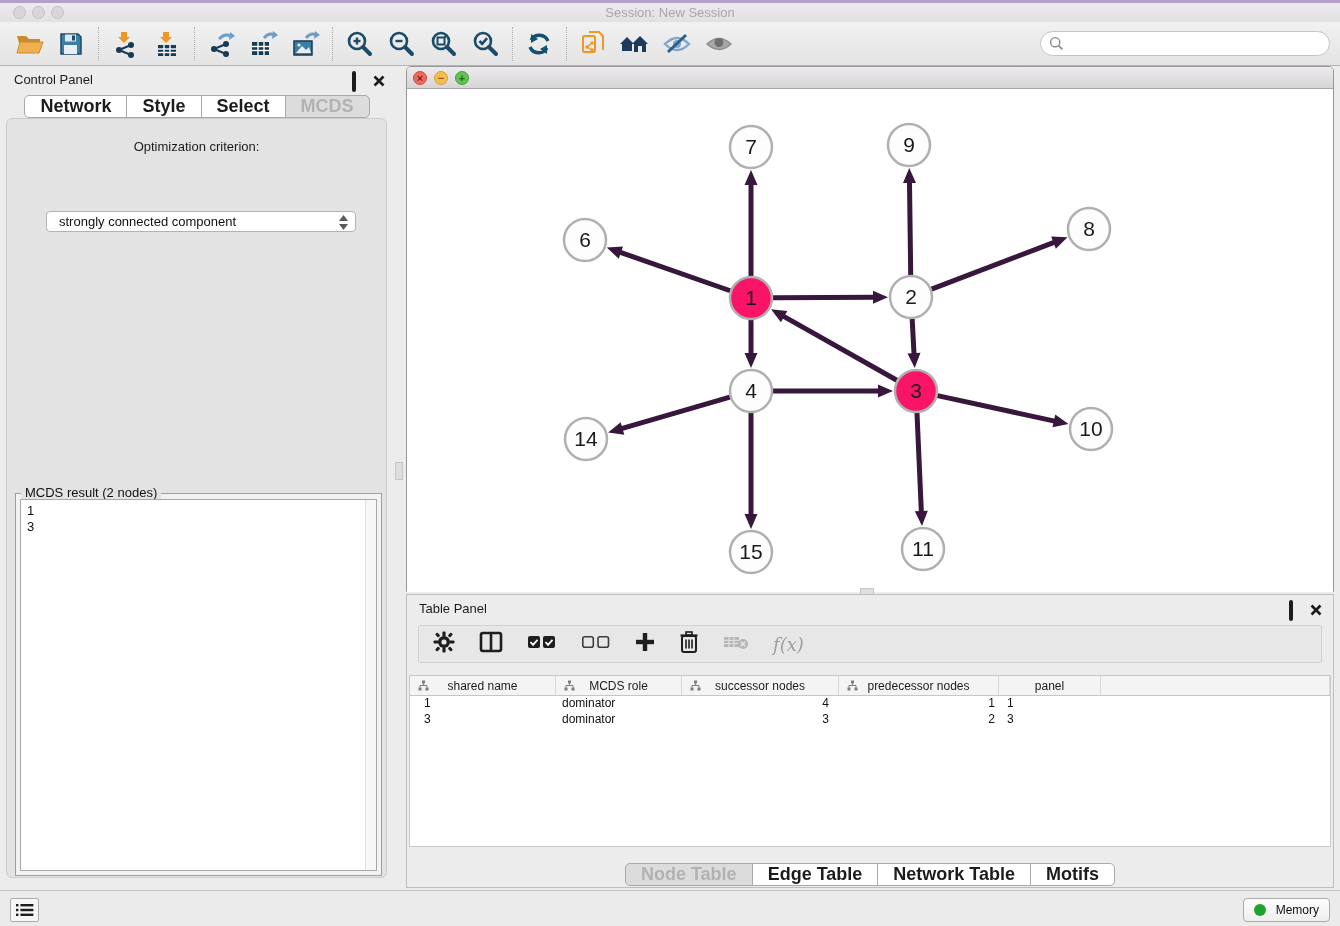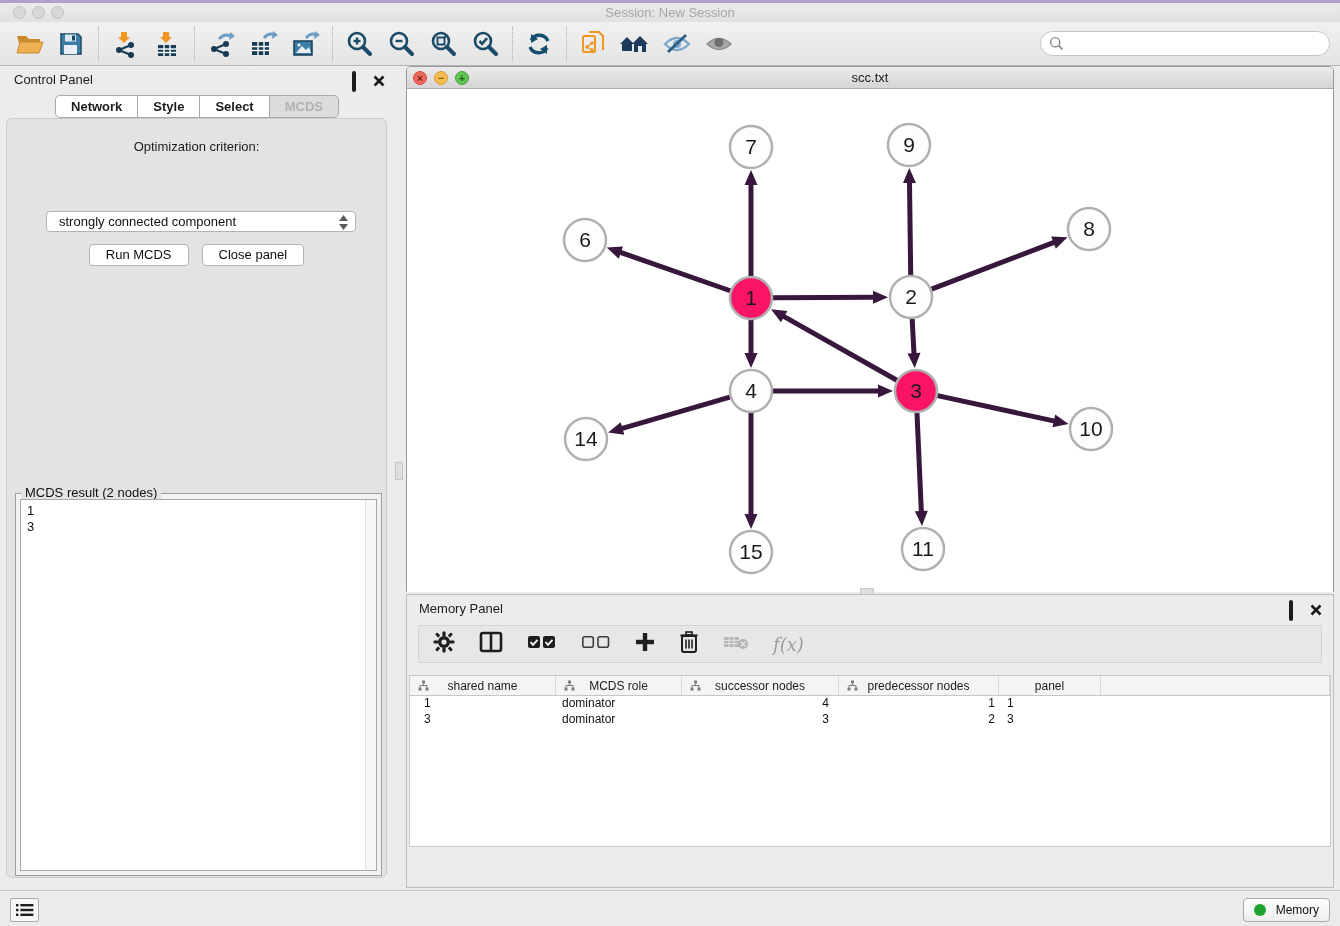--- a/index.html
+++ b/index.html
@@ -30,21 +30,21 @@
   .search-wrap input { border:none; outline:none; flex:1; font-size:13px; background:transparent; margin-left:5px; }
 
   
   .control-panel { position:absolute; left:0; top:66px; width:394px; height:824px; background:#ececec; }
   .cp-header { position:absolute; left:0; top:0; width:100%; height:28px; }
   .panel-title { position:absolute; left:14px; top:6px; font-size:13px; color:#1c1c1c; }
   .win-mini { position:absolute; top:7px; width:12px; height:12px; }
   .float-box { border:2px solid #1c1c1c; border-radius:2px; width:11px; height:11px; }
   .cp-tabs { position:absolute; left:0; top:29px; width:100%; display:flex; justify-content:center; }
   .tab { height:23px; line-height:21px; padding:0 15px; background:#fff; border:1px solid #a9a9a9;
-         font-size:13px; font-weight:bold; color:#1c1c1c; margin-left:-1px; position:relative; z-index:1; }
+         font-size:18px; font-weight:bold; color:#1c1c1c; margin-left:-1px; position:relative; z-index:1; }
   .tab:first-child { border-radius:5px 0 0 5px; margin-left:0; }
   .tab:last-child { border-radius:0 5px 5px 0; }
   .tab.active { background:#dcdcdc; color:#b2b2b2; font-weight:bold; z-index:0; }
   .cp-body { position:absolute; left:6px; top:52px; width:381px; height:760px;
              background:#e3e3e3; border:1px solid #cbcbcb; border-radius:6px; }
   .opt-label { margin-top:20px; text-align:center; font-size:13px; color:#1c1c1c; }
   .combo { position:absolute; left:39px; top:92px; width:310px; height:21px; background:#fff;
            border:1px solid #b3b3b3; border-radius:4px; font-size:13px; color:#111;
            display:flex; align-items:center; padding:0 8px 0 12px; }
   .combo svg { position:absolute; right:6px; top:2px; }
@@ -295,41 +295,36 @@
     </div>
     <div class="cp-body">
       <div class="opt-label">Optimization criterion:</div>
       <div class="combo">
         <span>strongly connected component</span>
         <svg width="11" height="17" viewBox="0 0 11 17">
           <polygon points="5.5,1 10,7 1,7" fill="#5a5a5a"></polygon>
           <polygon points="5.5,16 10,10 1,10" fill="#5a5a5a"></polygon>
         </svg>
       </div>
-      <div class="btn-row">
-        <button class="btn">Run MCDS</button>
-        <button class="btn">Close panel</button>
-      </div>
       <div class="mcds-fieldset">
         <span class="mcds-legend">MCDS result (2 nodes)</span>
         <div class="mcds-textarea" id="mcds-result-text">1
 3</div>
         <div class="mcds-scroll"></div>
       </div>
     </div>
   </div>
 
   <div class="v-handle"></div>
 
   <div class="net-window">
     <div class="nw-titlebar">
       <span class="traffic red">×</span>
       <span class="traffic yellow">−</span>
       <span class="traffic green">+</span>
-      <div class="nw-title">scc.txt</div>
     </div>
     <div class="nw-canvas">
       <svg id="graph-svg" width="926" height="503" viewBox="0 0 926 503">
           <line x1="344" y1="187" x2="344" y2="94" stroke="#38173c" stroke-width="5"></line>
           <polygon points="344,81 350.5,96 337.5,96" fill="#38173c"></polygon>
           <line x1="323.23121807335133" y1="201.7434376400866" x2="211.9852795163342" y2="162.87437477076736" stroke="#38173c" stroke-width="5"></line>
           <polygon points="199.71281746876906,158.5864061035458 216.01733493418575,157.39783123424965 211.7293662669642,169.67029328181476" fill="#38173c"></polygon>
           <line x1="365.9995703250881" y1="208.8625026854682" x2="468.00070310440134" y2="208.2249956055975" stroke="#38173c" stroke-width="5"></line>
           <polygon points="481.00044920558975,208.14374719246507 466.0413663723232,214.73736841205823 465.9601179591907,201.73762231086982" fill="#38173c"></polygon>
           <line x1="344" y1="231" x2="344" y2="266" stroke="#38173c" stroke-width="5"></line>
@@ -377,21 +372,21 @@
           <circle cx="516" cy="460" r="21" fill="#fdfdfd" stroke="#b0b0b0" stroke-width="2.5"></circle>
           <text x="516" y="467" text-anchor="middle" font-size="21" fill="#1a1a1a" font-family="&quot;Liberation Sans&quot;, sans-serif">11</text>
         </svg>
     </div>
   </div>
 
   <div class="h-handle"></div>
 
   <div class="table-panel">
     <div class="tp-header">
-      <span class="panel-title" style="left:12px;">Memory Panel</span>
+      <span class="panel-title" style="left:12px;">Table Panel</span>
       <span class="win-mini" style="right:32px;"><span class="float-box"></span></span>
       <span class="win-mini" style="right:11px;">
         <svg width="12" height="12" viewBox="0 0 12 12">
             <path d="M1.5 1.5 L10.5 10.5 M10.5 1.5 L1.5 10.5" stroke="#1c1c1c" stroke-width="2.6"></path>
           </svg>
       </span>
     </div>
     <div class="tp-toolbar">
       <span>
         <svg width="22" height="22" viewBox="0 0 22 22">
@@ -513,20 +508,26 @@
           <div class="t-row">
             <div class="t-cell c0">3</div>
             <div class="t-cell c1">dominator</div>
             <div class="t-cell c2">3</div>
             <div class="t-cell c3">2</div>
             <div class="t-cell c4">3</div>
             <div class="t-cell cf"></div>
           </div>
         </div>
     </div>
+    <div class="tp-tabs">
+      <span class="tab active">Node Table</span>
+      <span class="tab">Edge Table</span>
+      <span class="tab">Network Table</span>
+      <span class="tab">Motifs</span>
+    </div>
   </div>
 
   <div class="status-bar">
     <span class="list-btn">
       <svg width="18" height="14" viewBox="0 0 18 14">
         <rect x="0" y="1" width="2.4" height="2.4" fill="#1e1e1e"></rect>
           <rect x="4.4" y="1" width="13" height="2.4" fill="#1e1e1e"></rect>
         <rect x="0" y="5.8" width="2.4" height="2.4" fill="#1e1e1e"></rect>
           <rect x="4.4" y="5.8" width="13" height="2.4" fill="#1e1e1e"></rect>
         <rect x="0" y="10.6" width="2.4" height="2.4" fill="#1e1e1e"></rect>

